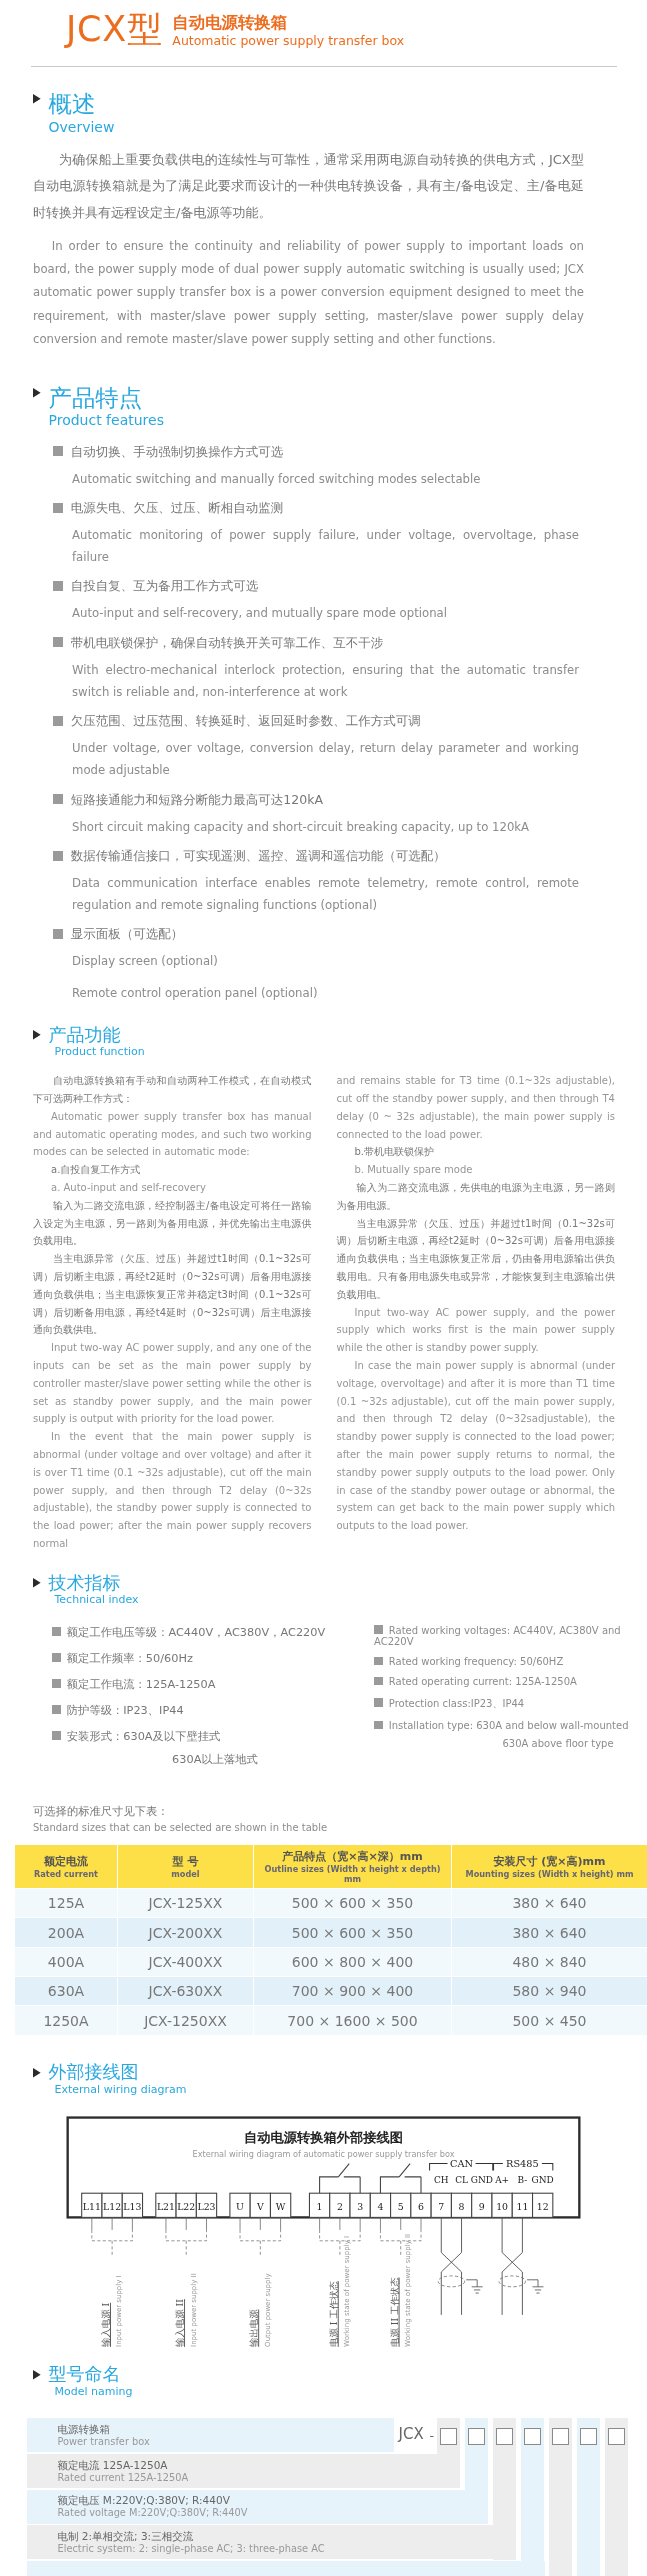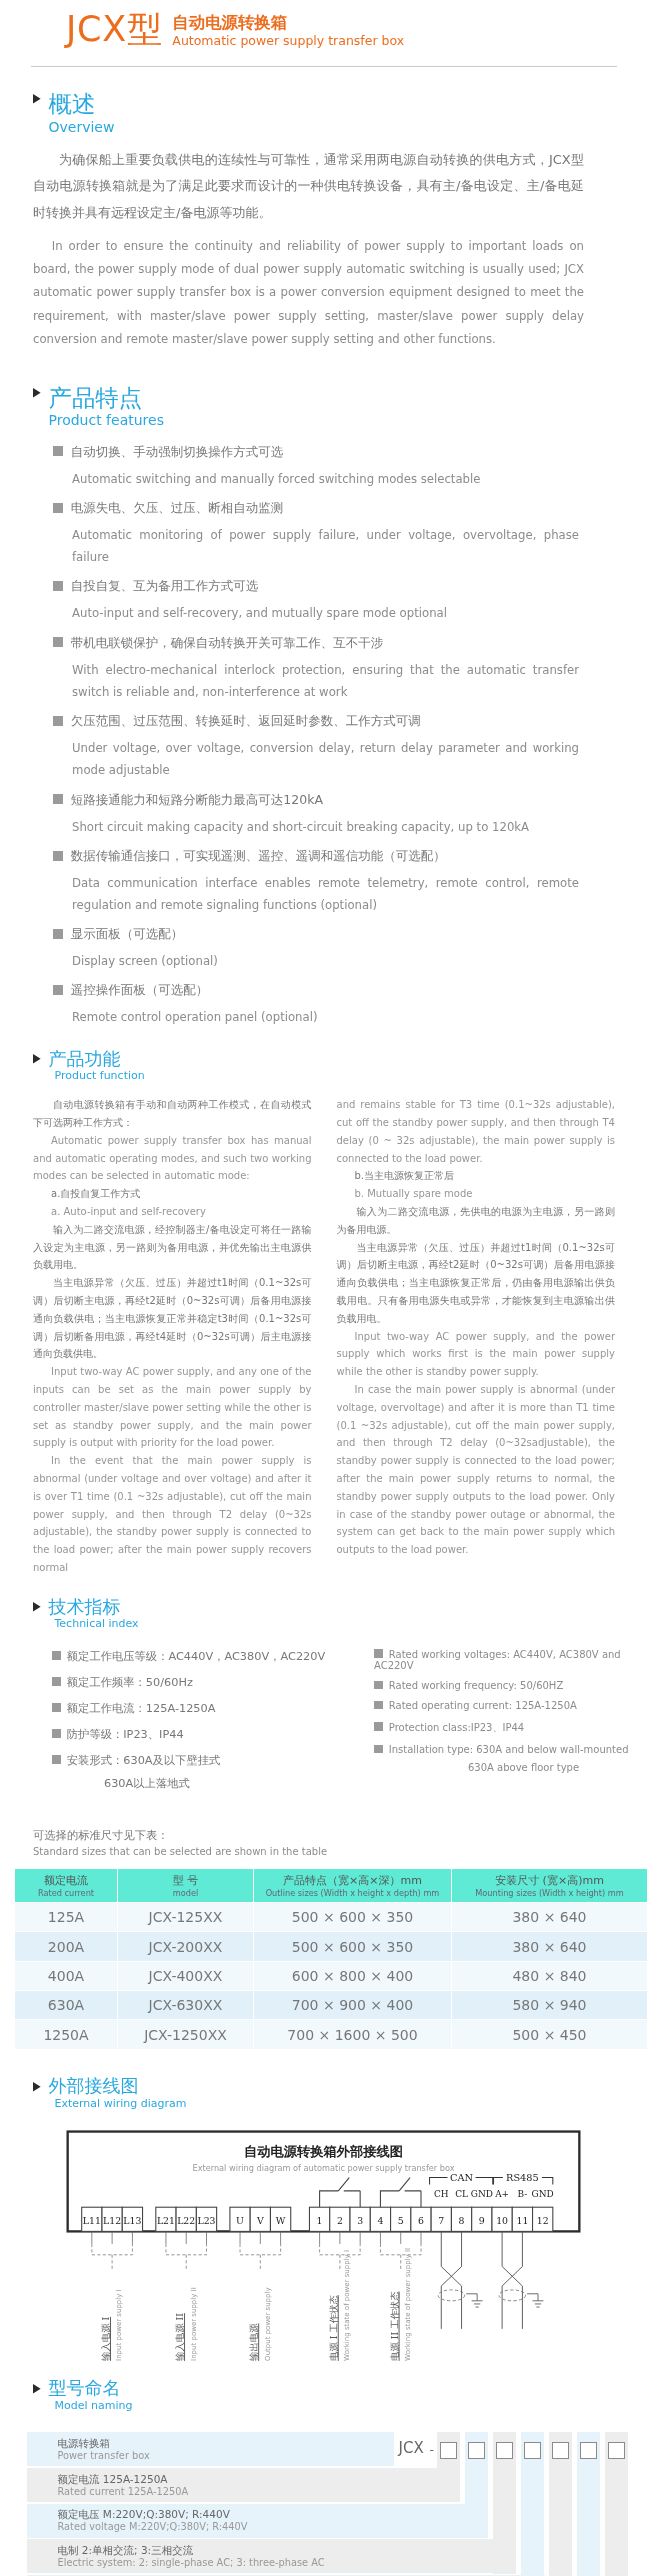--- a/index.html
+++ b/index.html
@@ -40,28 +40,28 @@
   .fp-en{color:#969696;text-indent:1.8em;}
   .fp-item{text-indent:1.8em;}
   .noindent{text-indent:0 !important;}
   
   .tech-cols{display:flex;margin:17px 0 0 52px;gap:48px;}
   .tech-col{width:275px;}
   .tech-col .ti{font-size:11.3px;color:#777;margin-bottom:11px;}
   .tech-col.en .ti{font-size:10px;color:#8c8c8c;margin-bottom:9.4px;}
   .ti .sq{display:inline-block;width:8.6px;height:8.6px;background:#9a9a9a;
           margin-right:6.2px;}
-  .ti-cont{margin:-3.1px 0 11px 52px;font-size:11.3px;color:#777;}
+  .ti-cont{margin:-3.1px 0 11px 52px;font-size:11.3px;color:#777;text-align:center;}
   .tech-col.en .ti-cont{font-size:10px;color:#8c8c8c;margin-left:94px;}
   
   .tbl-note-zh{margin:26.5px 0 0 33px;font-size:11.3px;color:#777;}
   .tbl-note-en{margin:3.1px 0 0 33px;font-size:10px;color:#8c8c8c;}
   table.sizes{border-collapse:separate;border-spacing:1.6px;margin:11px 0 0 14px;
               width:629px;table-layout:fixed;}
-  table.sizes th{background:#5eead4;font-weight:normal;padding:3.9px 1.6px;}
+  table.sizes th{background:#fde047;font-weight:bold;padding:3.9px 1.6px;}
   .th-zh{font-size:11px;color:#555;}
   .th-en{font-size:8.2px;color:#667;}
   table.sizes td{text-align:center;font-size:14px;color:#777;padding:6.2px 1.6px;}
   tr.odd td{background:#f1f9fd;} tr.even td{background:#e2f0f9;}
   
   .wiring-svg{margin:19px 0 0 66px;display:block;}
   
   .ladder{position:relative;margin:19px 0 0 26.5px;width:614px;height:286px;}
   .strip{position:absolute;top:0;width:23.4px;}
   .strip .mbox{width:15px;height:15px;background:#fff;border:0.8px solid #8a8a8a;
@@ -132,21 +132,20 @@
   </li>
   <li>
     <div class="f-zh"><span class="sq"></span><span>数据传输通信接口，可实现遥测、遥控、遥调和遥信功能（可选配）</span></div>
     <div class="f-en">Data communication interface enables remote telemetry, remote control, remote regulation and remote signaling functions (optional)</div>
   </li>
   <li>
     <div class="f-zh"><span class="sq"></span><span>显示面板（可选配）</span></div>
     <div class="f-en">Display screen (optional)</div>
   </li>
   <li>
-    <div class="f-zh"><span class="sq"></span><span>遥控操作面板（可选配）</span></div>
     <div class="f-en">Remote control operation panel (optional)</div>
   </li>
 </ul>
 
 <div class="sec-head small" style="margin-top:20px;">
   <span class="tri">▶</span>
   <div>
     <div class="h-zh">产品功能</div>
     <div class="h-en">Product function</div>
   </div>
@@ -157,21 +156,21 @@
     <p class="fp-en">Automatic power supply transfer box has manual and automatic operating modes, and such two working modes can be selected in automatic mode:</p>
     <p class="fp-zh fp-item">a.自投自复工作方式</p>
     <p class="fp-en fp-item">a. Auto-input and self-recovery</p>
     <p class="fp-zh">输入为二路交流电源，经控制器主/备电设定可将任一路输入设定为主电源，另一路则为备用电源，并优先输出主电源供负载用电。</p>
     <p class="fp-zh">当主电源异常（欠压、过压）并超过t1时间（0.1~32s可调）后切断主电源，再经t2延时（0~32s可调）后备用电源接通向负载供电；当主电源恢复正常并稳定t3时间（0.1~32s可调）后切断备用电源，再经t4延时（0~32s可调）后主电源接通向负载供电。</p>
     <p class="fp-en">Input two-way AC power supply, and any one of the inputs can be set as the main power supply by controller master/slave power setting while the other is set as standby power supply, and the main power supply is output with priority for the load power.</p>
     <p class="fp-en">In the event that the main power supply is abnormal (under voltage and over voltage) and after it is over T1 time (0.1 ~32s adjustable), cut off the main power supply, and then through T2 delay (0~32s adjustable), the standby power supply is connected to the load power; after the main power supply recovers normal</p>
   </div>
   <div class="func-col">
     <p class="fp-en noindent">and remains stable for T3 time (0.1~32s adjustable), cut off the standby power supply, and then through T4 delay (0 ~ 32s adjustable), the main power supply is connected to the load power.</p>
-    <p class="fp-zh fp-item">b.当主电源恢复正常后</p>
+    <p class="fp-zh fp-item">b.带机电联锁保护</p>
     <p class="fp-en fp-item">b. Mutually spare mode</p>
     <p class="fp-zh">输入为二路交流电源，先供电的电源为主电源，另一路则为备用电源。</p>
     <p class="fp-zh">当主电源异常（欠压、过压）并超过t1时间（0.1~32s可调）后切断主电源，再经t2延时（0~32s可调）后备用电源接通向负载供电；当主电源恢复正常后，仍由备用电源输出供负载用电。只有备用电源失电或异常，才能恢复到主电源输出供负载用电。</p>
     <p class="fp-en">Input two-way AC power supply, and the power supply which works first is the main power supply while the other is standby power supply.</p>
     <p class="fp-en">In case the main power supply is abnormal (under voltage, overvoltage) and after it is more than T1 time (0.1 ~32s adjustable), cut off the main power supply, and then through T2 delay (0~32sadjustable), the standby power supply is connected to the load power; after the main power supply returns to normal, the standby power supply outputs to the load power. Only in case of the standby power outage or abnormal, the system can get back to the main power supply which outputs to the load power.</p>
   </div>
 </div>
 
 <div class="sec-head small" style="margin-top:20px;">
   <span class="tri">▶</span>

